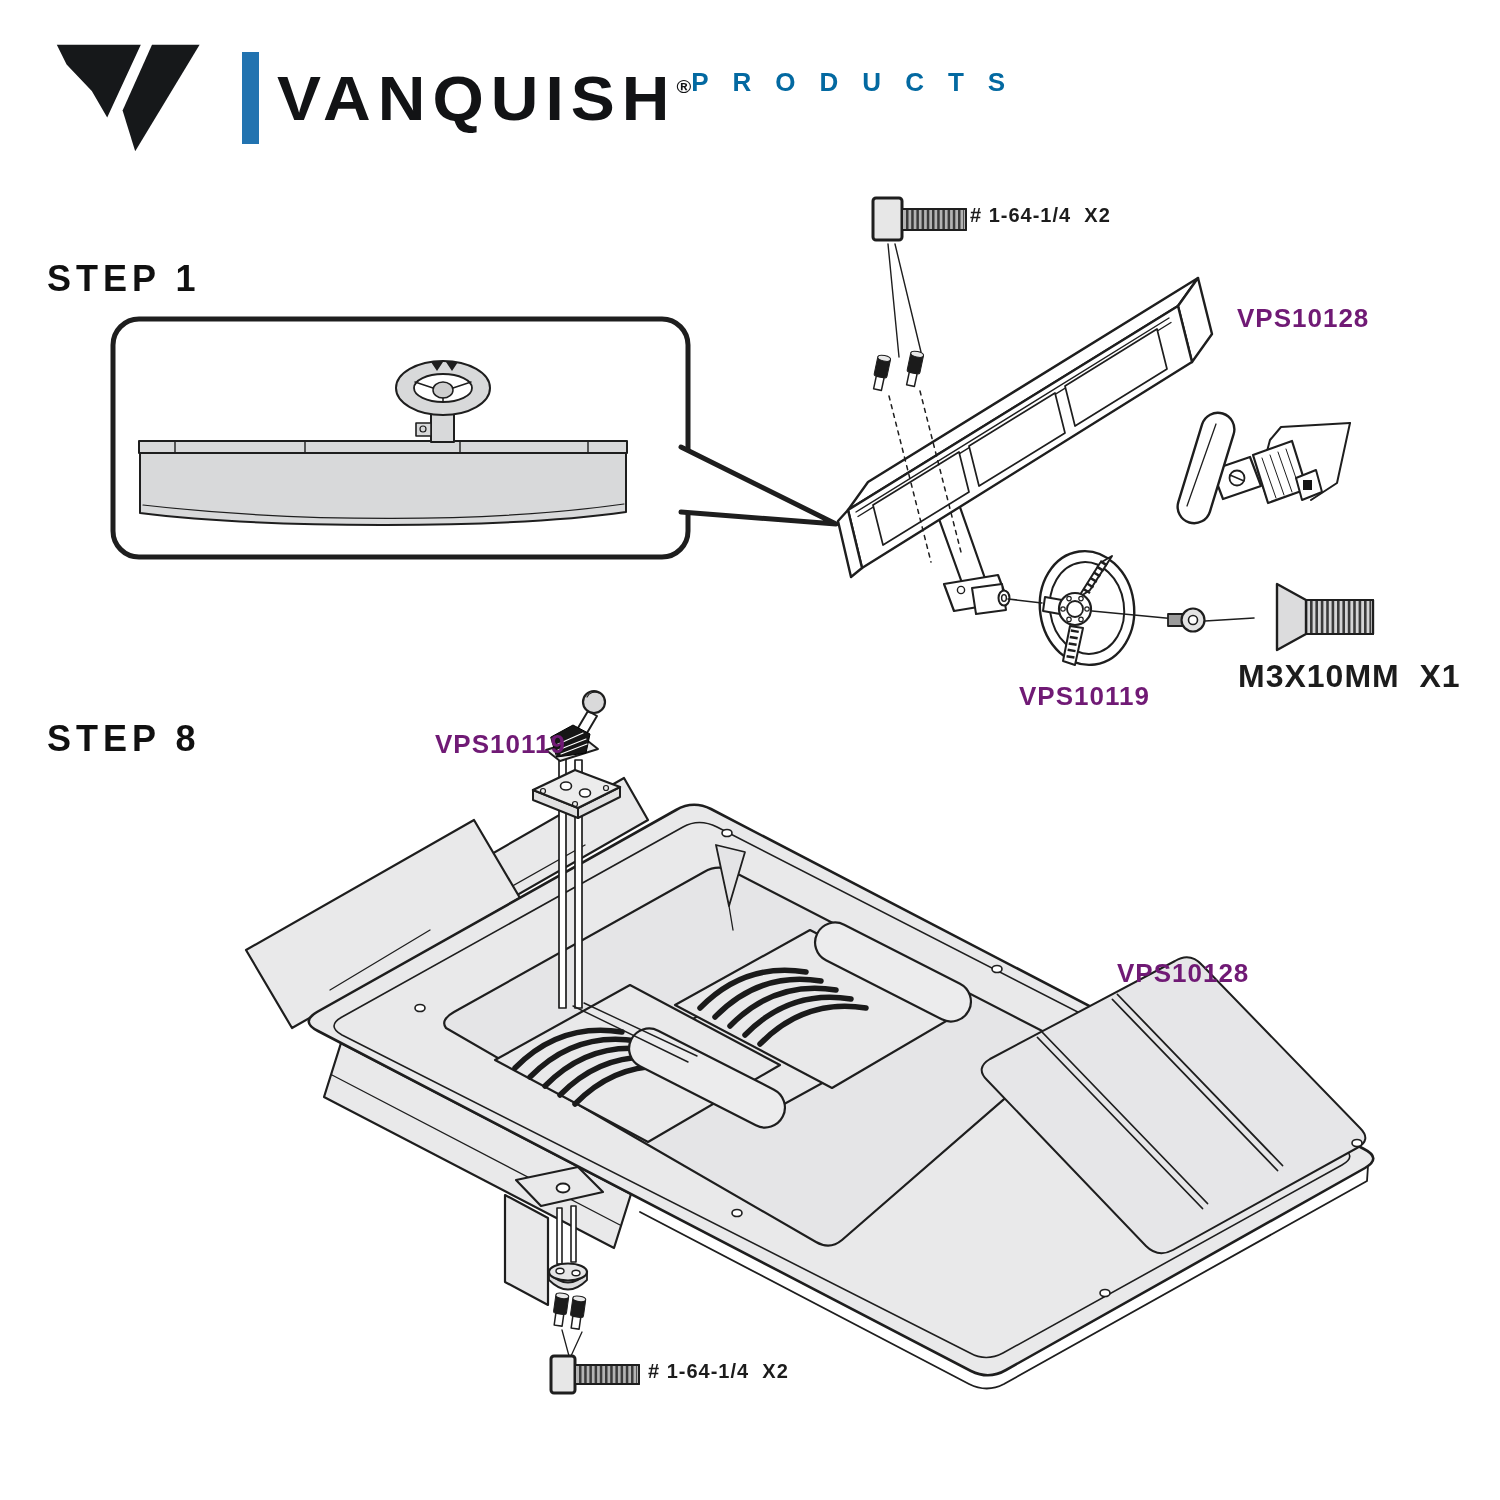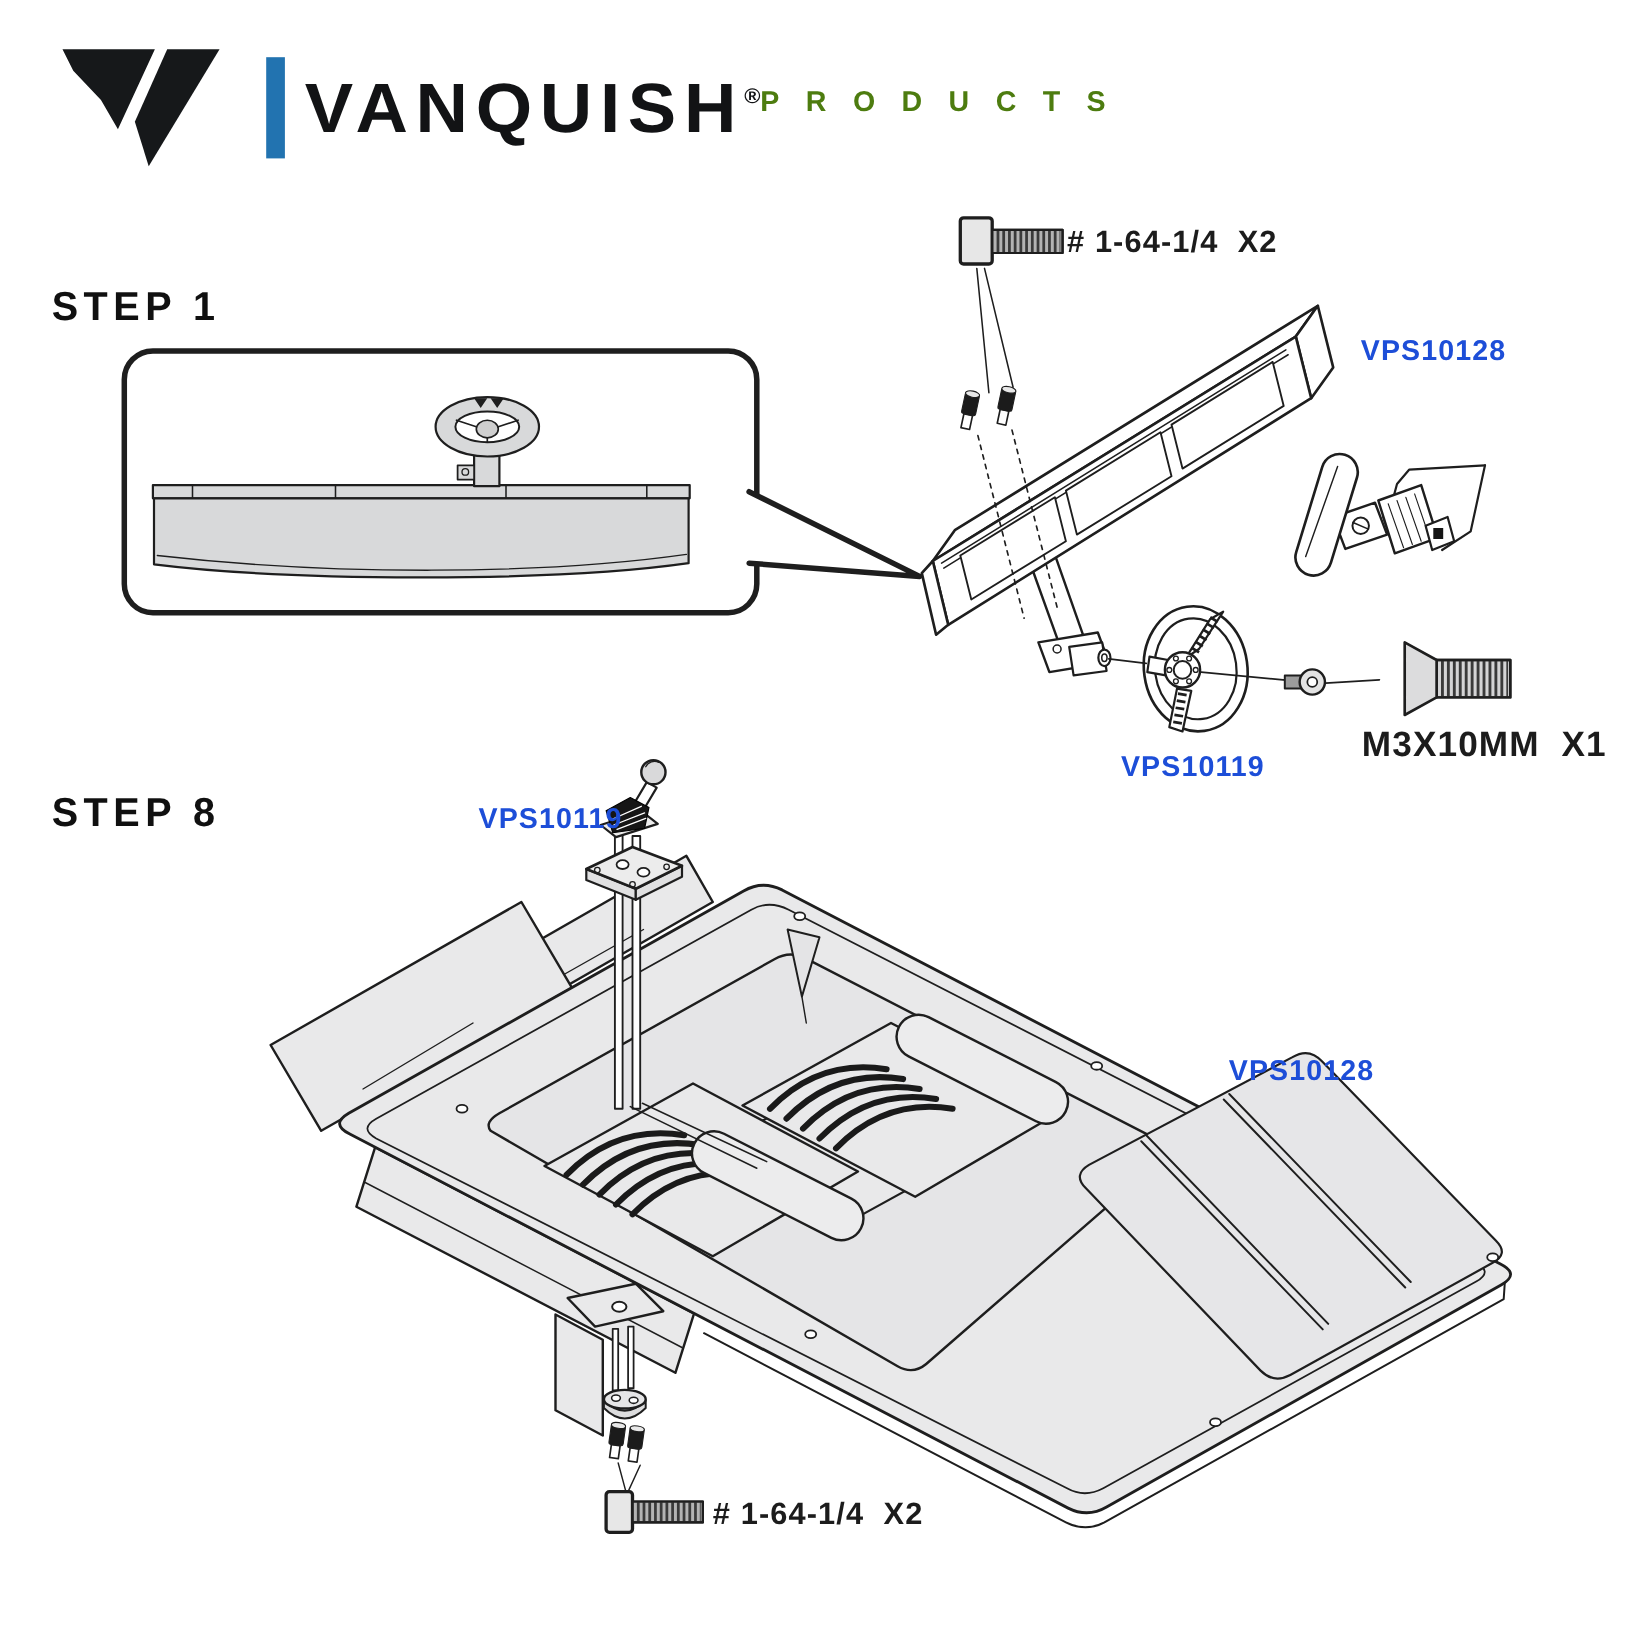--- a/index.html
+++ b/index.html
@@ -11,33 +11,33 @@
   
   .logo{left:52px;top:42px;display:flex;align-items:center;gap:18px;}
   .logo-bar{width:17px;height:92px;}
   .logo-text{display:flex;flex-direction:row;}
   .wordmark{
     font-weight:bold;font-size:66px;line-height:1;letter-spacing:7px;
     color:#121315;transform:scaleY(0.96);white-space:nowrap;
   }
   .wordmark .reg{font-size:20px;vertical-align:28px;letter-spacing:0;}
   .products{
-    font-weight:bold;font-size:26px;letter-spacing:24px;color:#4d7c0f;
-    margin-top:12px;white-space:nowrap;
+    font-weight:bold;font-size:26px;letter-spacing:24px;color:#0369a1;
+    margin-top:2px;white-space:nowrap;
   }
   
   .step-heading{
     font-weight:bold;font-size:36px;letter-spacing:5px;color:#101010;
     white-space:pre;transform:scaleY(1.02);margin-left:11px;
   }
   .part-label{
-    font-weight:bold;font-size:26px;letter-spacing:1px;color:#1d4ed8;white-space:pre;
+    font-weight:bold;font-size:26px;letter-spacing:1px;color:#701a75;white-space:pre;
   }
   .hw-label{
-    font-weight:bold;font-size:28px;letter-spacing:1px;color:#1c1c1c;white-space:pre;
+    font-weight:bold;font-size:20px;letter-spacing:1px;color:#1c1c1c;white-space:pre;
   }
   svg{display:block;}
   #diagram{position:absolute;left:0;top:0;}
 </style>
 </head>
 <body>
 
 <svg id="diagram" width="1500" height="1500" viewBox="0 0 1500 1500">
   <g stroke="#1e1e1e" fill="none" stroke-linejoin="round" stroke-linecap="round">
 

